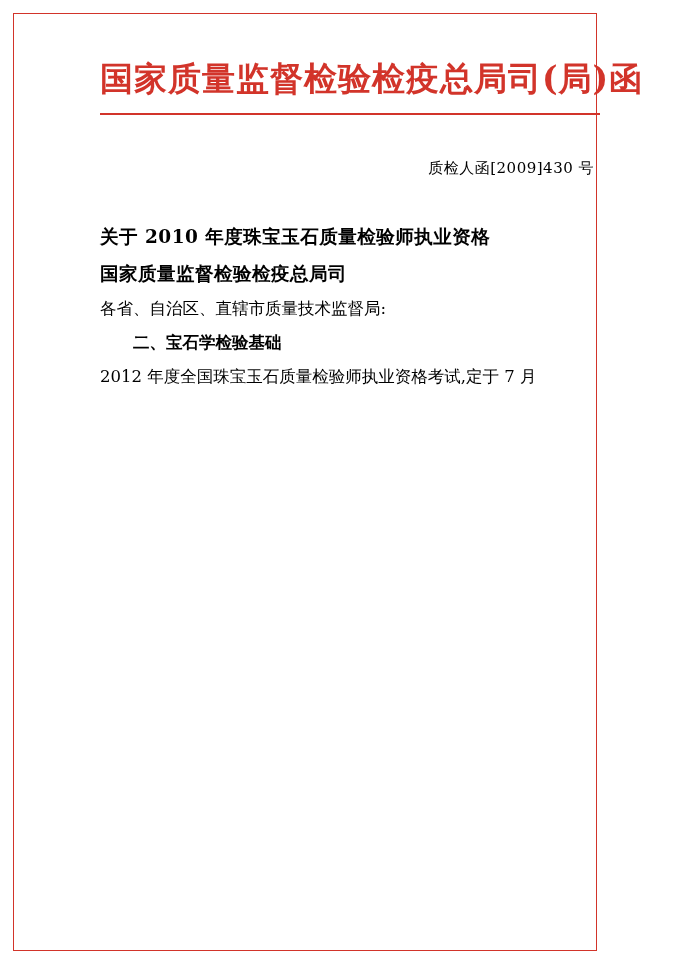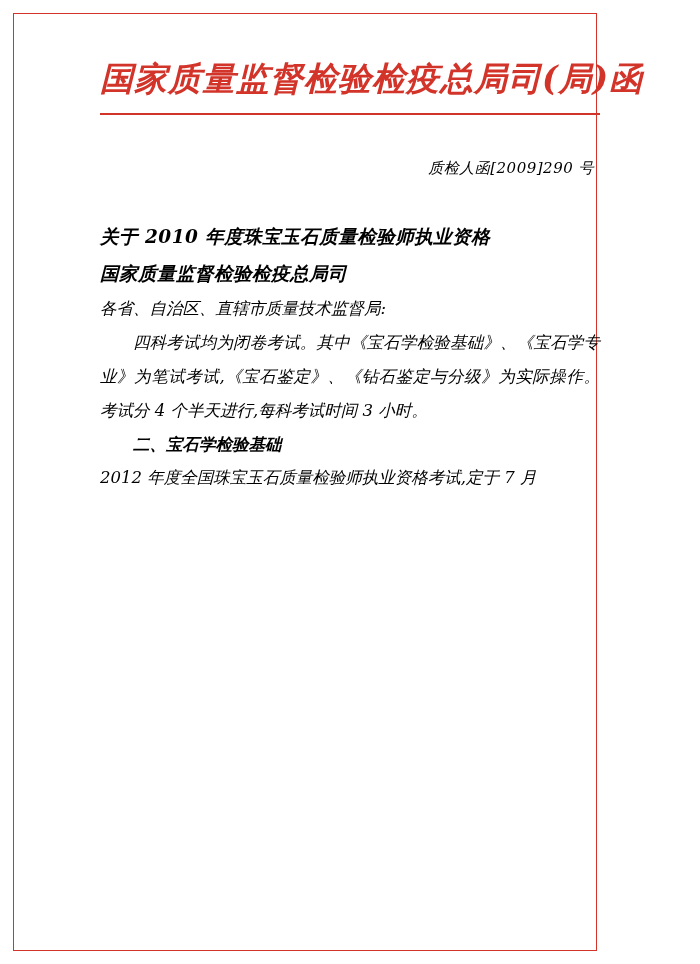--- a/index.html
+++ b/index.html
@@ -15,21 +15,20 @@
     position: relative;
     overflow: hidden;
   }
 
   .page {
     position: relative;
     width: 610px;
     height: 964px;
     box-sizing: border-box;
     padding: 0;
-    font-style: italic;
   }
 
   
   .page-border {
     position: absolute;
     left: 13px;
     top: 13px;
     right: 13px;
     bottom: 13px;
     border: 1px solid #d2342a;
@@ -114,35 +113,34 @@
 <div class="page">
 
   <div class="page-border"></div>
 
   <div class="content">
 
     <div class="letterhead-title">国家质量监督检验检疫总局司(局)函</div>
 
     <div class="letterhead-rule"></div>
 
-    <div class="doc-number">质检人函[2009]290 号</div>
+    <div class="doc-number">质检人函[2009]430 号</div>
 
     <div class="doc-title">
       <span class="line">关于 2010 年度珠宝玉石质量检验师执业资格</span>
       <span class="line">国家质量监督检验检疫总局司</span>
     </div>
 
     <div class="body-text">
 
       <p class="p-noindent">各省、自治区、直辖市质量技术监督局:</p>
 
 
 
 
-      <p class="p-indent">四科考试均为闭卷考试。其中《宝石学检验基础》、《宝石学专业》为笔试考试,《宝石鉴定》、《钻石鉴定与分级》为实际操作。考试分 4 个半天进行,每科考试时间 3 小时。</p>
 
       <p class="section-head">二、宝石学检验基础</p>
 
       <p class="p-noindent">2012 年度全国珠宝玉石质量检验师执业资格考试,定于 7 月</p>
 
     </div>
   </div>
 </div>
 
 </body></html>

